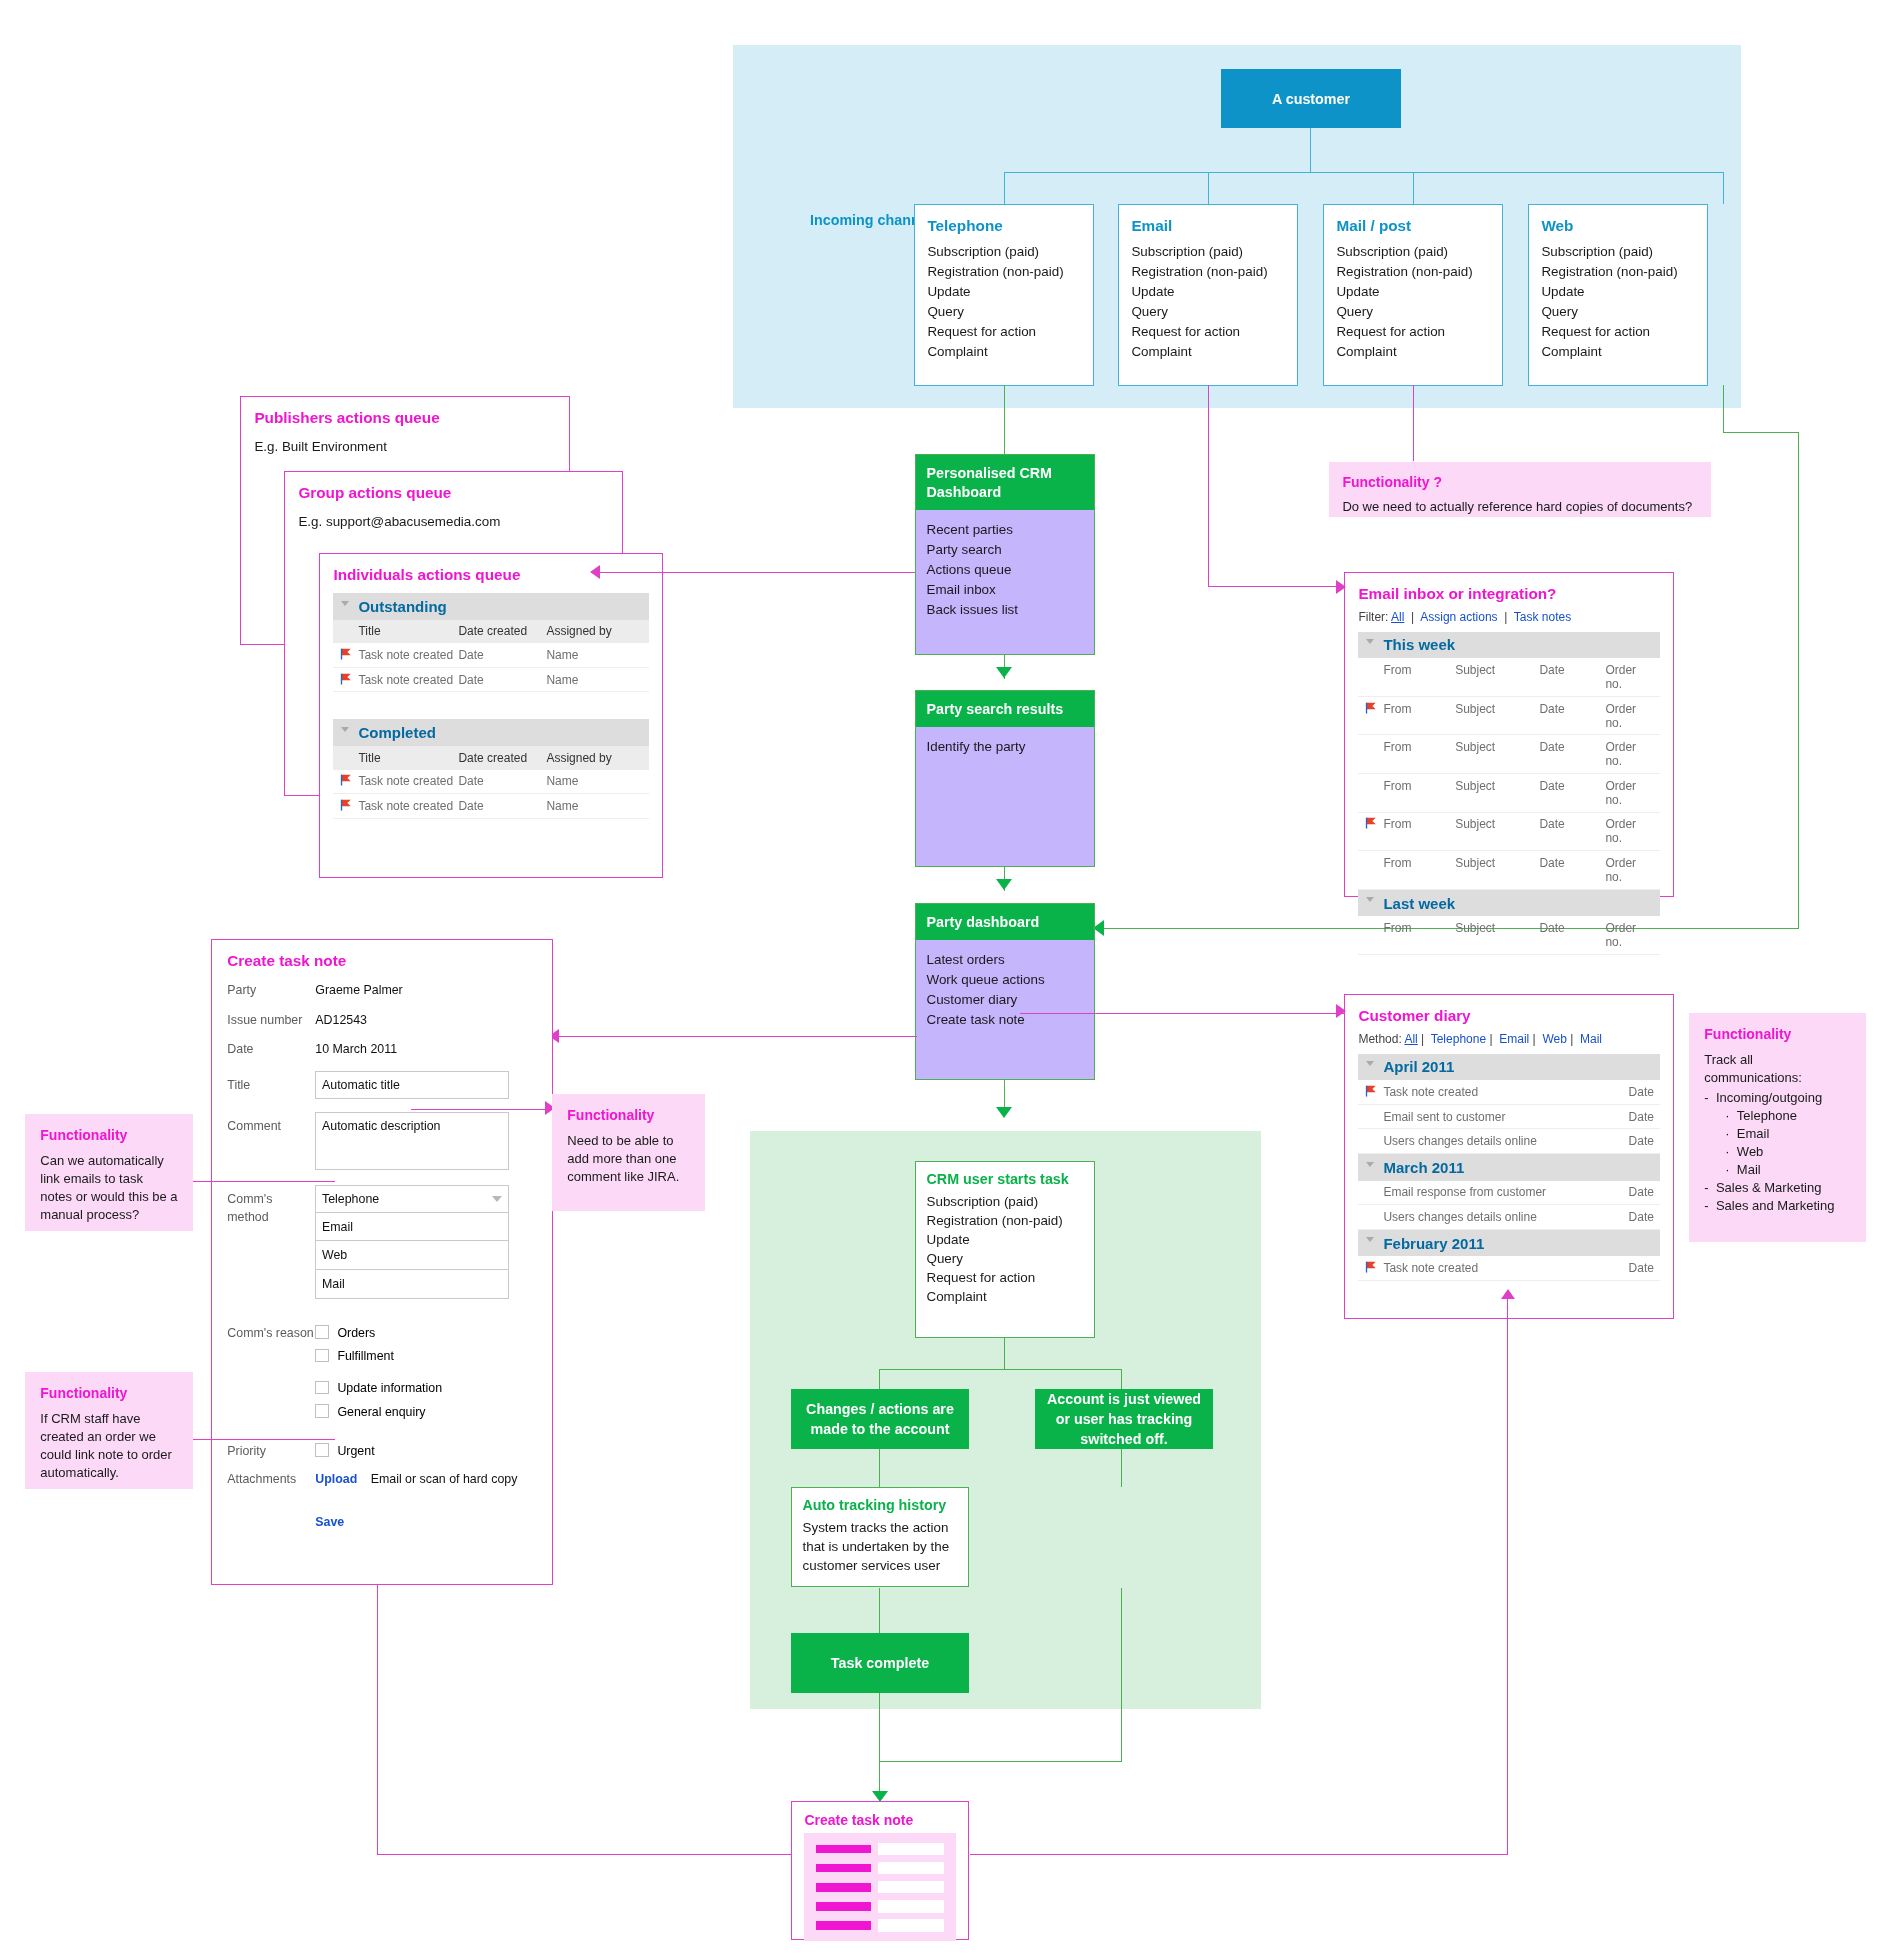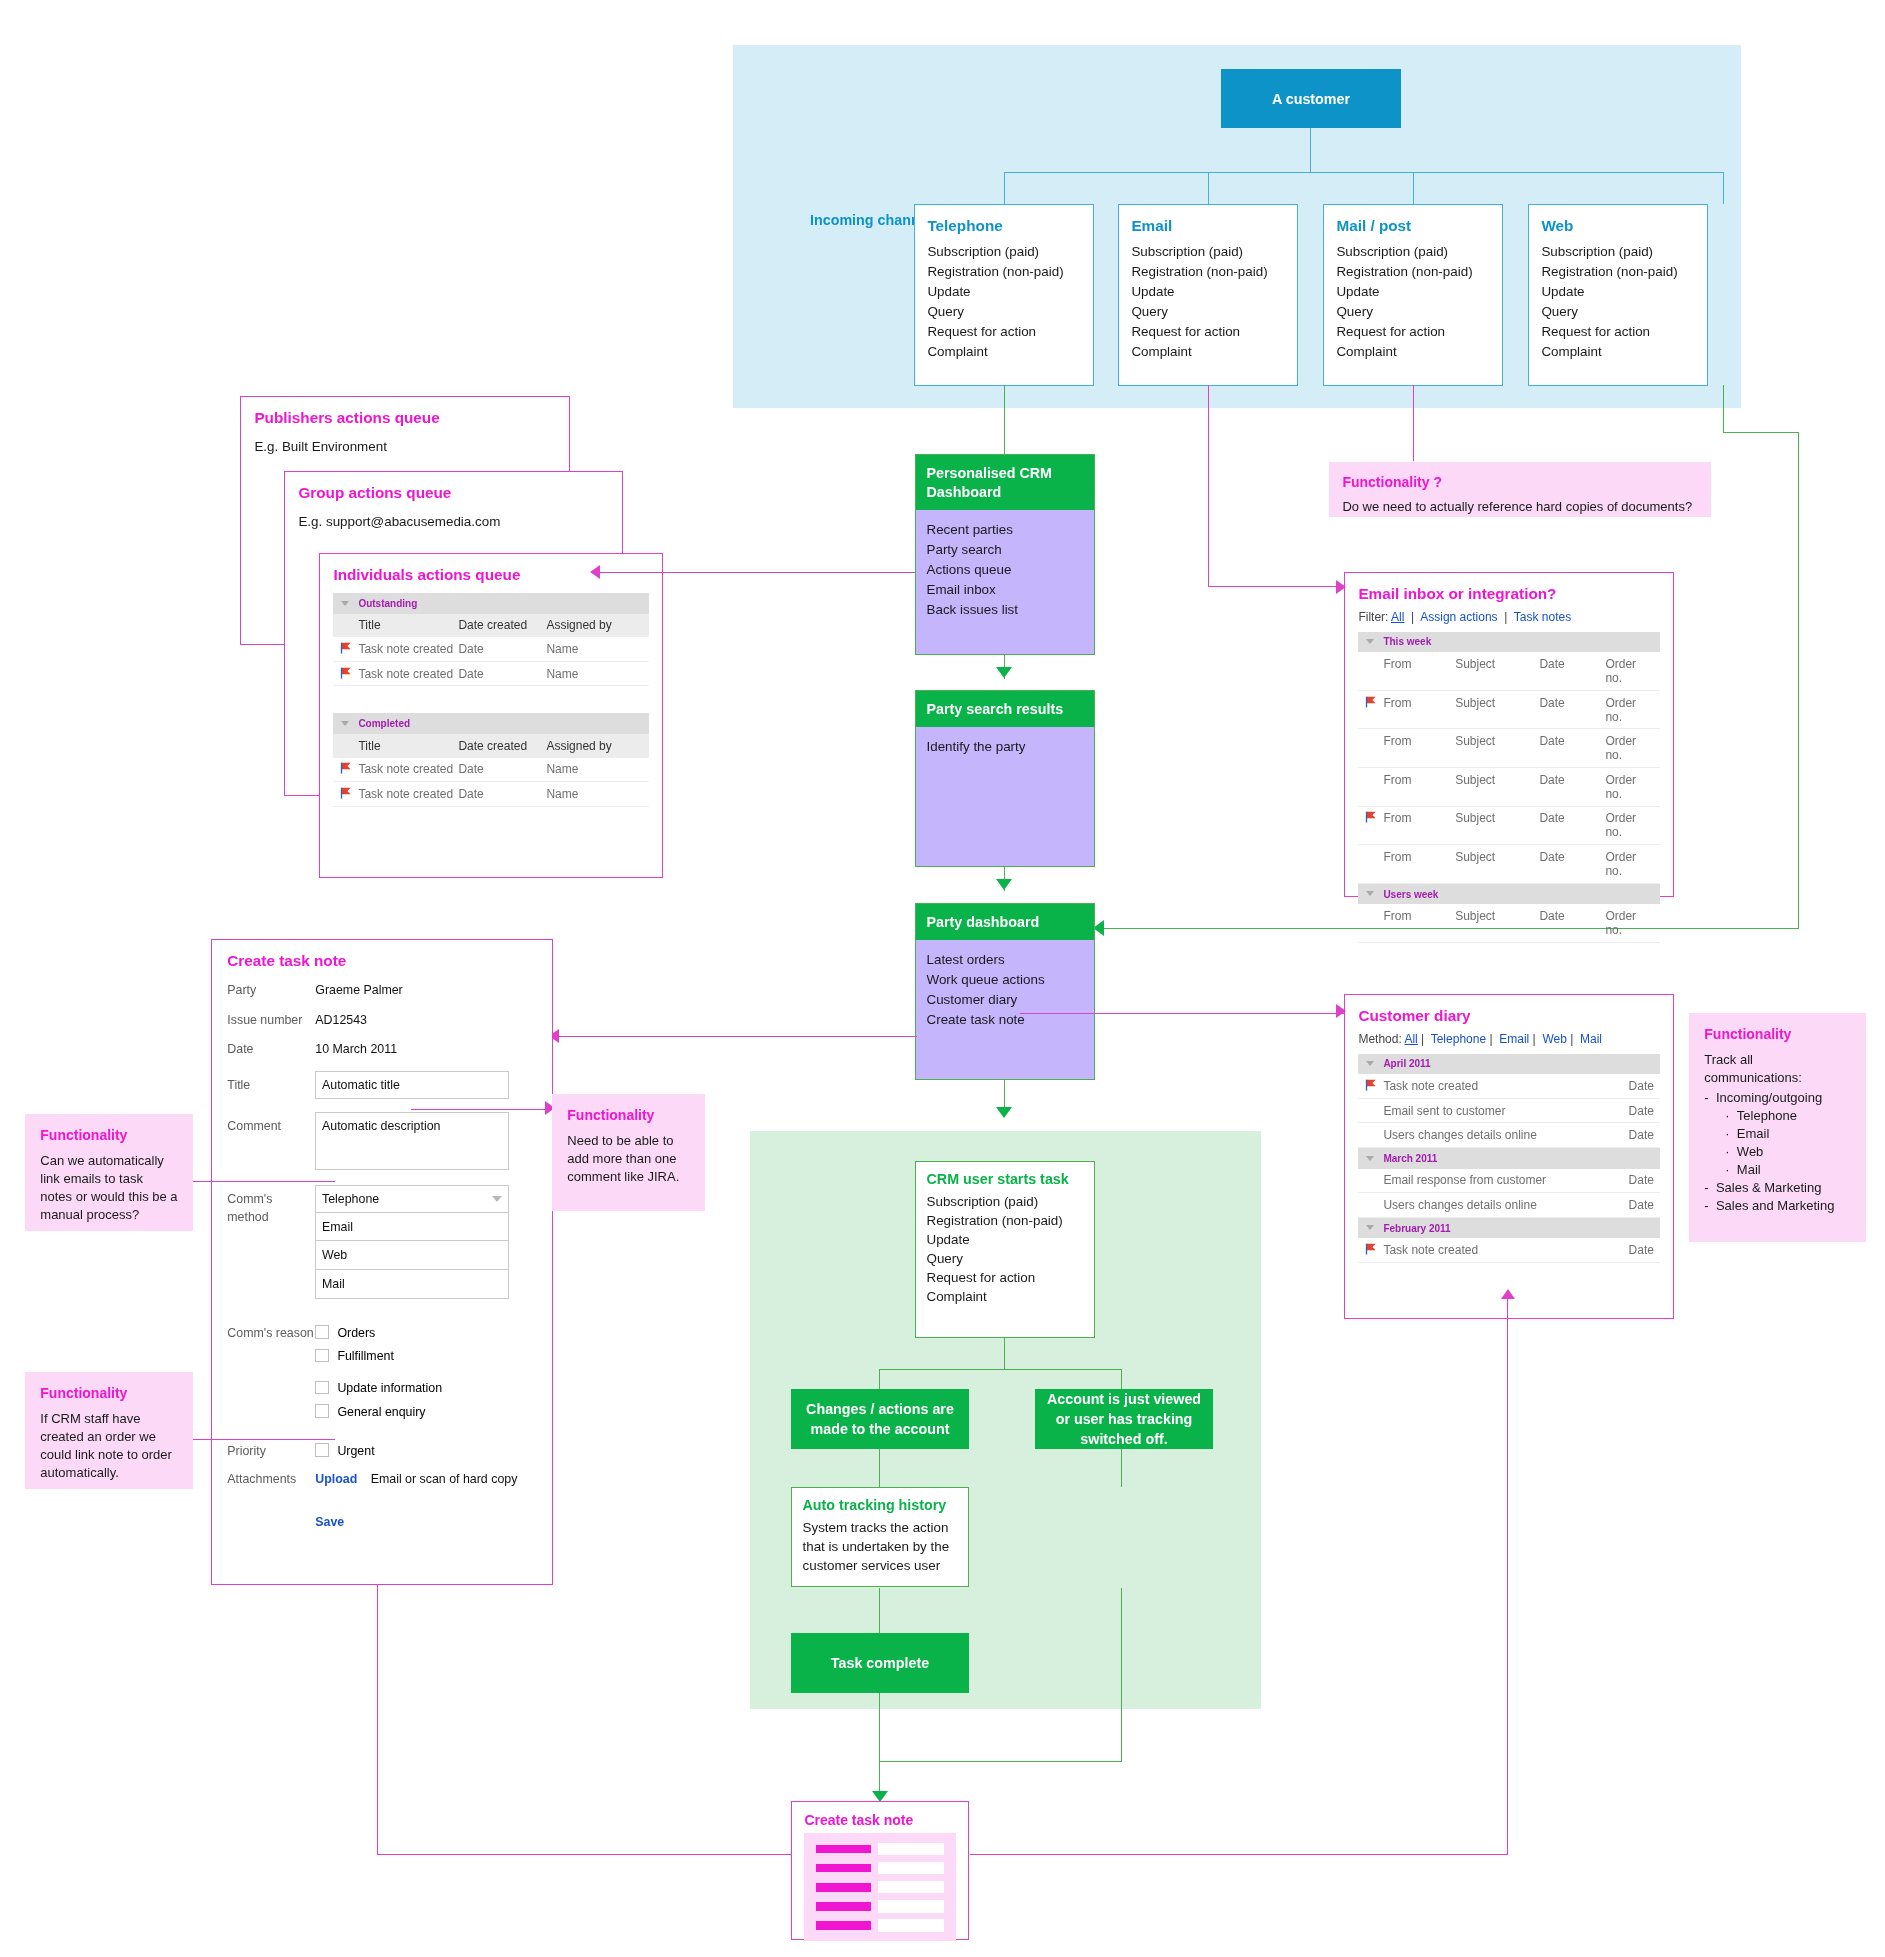--- a/index.html
+++ b/index.html
@@ -35,21 +35,21 @@
 
   
   .mbox{background:#fff;border:1.2px solid #e040c8;}
   .mhead{color:#f015d0;font-weight:bold;font-size:15.3px;}
   .mrule{background:#e040c8;position:absolute;}
   .pinknote{background:#fbd9f7;}
   .pinknote .ph{color:#f015d0;font-weight:bold;font-size:14px;margin-bottom:8.6px;}
   .pinknote .pb{font-size:13px;line-height:18px;color:#1a1a1a;}
 
   
-  .grpbar{background:#dddddd;font-weight:bold;font-size:10px;color:#a21caf;
+  .grpbar{background:#dddddd;font-weight:bold;font-size:15px;color:#0369a1;
           padding:4.8px 5.7px 4.8px 25px;position:relative;}
   .grpbar .caret{position:absolute;left:7.6px;top:7.6px;width:0;height:0;
           border-left:4.8px solid transparent;border-right:4.8px solid transparent;border-top:5.7px solid #aaaaaa;}
   .colhead{background:#ececec;font-size:12px;color:#333;display:flex;padding:4.8px 5.7px 4.8px 25px;}
   .row{font-size:12px;color:#6f6f6f;display:flex;padding:4.8px 5.7px 4.8px 25px;
        border-bottom:1px solid #eeeeee;position:relative;}
   .flag{position:absolute;left:5.7px;top:3.8px;width:13.4px;height:13.4px;}
   .lnk{color:#1751d0;}
   .lnk.u{text-decoration:underline;}
   .filterline{font-size:12px;color:#444;}
@@ -360,21 +360,21 @@
     </div>
     <div class="row" style="margin:0 13.4px;">
       <span style="width:75px">From</span>
       <span style="width:88px">Subject</span>
       <span style="width:69px">Date</span>
       <span>Order no.</span>
     </div>
 
     <div class="grpbar" style="margin:0 13.4px;">
       <span class="caret"></span>
-      <span>Users week</span>
+      <span>Last week</span>
     </div>
     <div class="row" style="margin:0 13.4px;">
       <span style="width:75px">From</span>
       <span style="width:88px">Subject</span>
       <span style="width:69px">Date</span>
       <span>Order no.</span>
     </div>
   </div>
   <div class="arw arw-r-m" style="left:1336px;top:580px;"></div>
 

